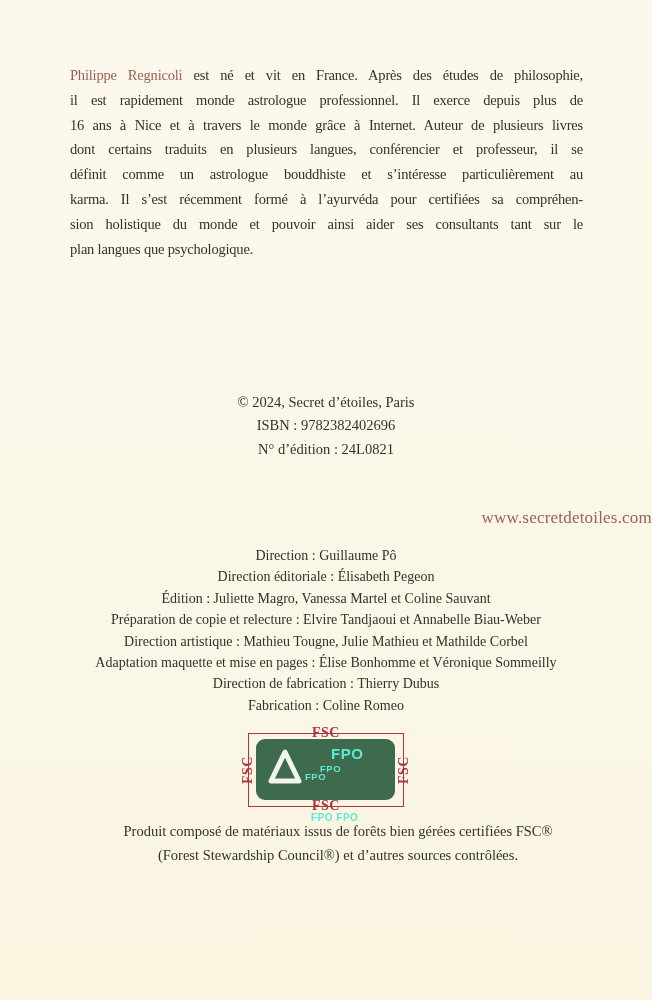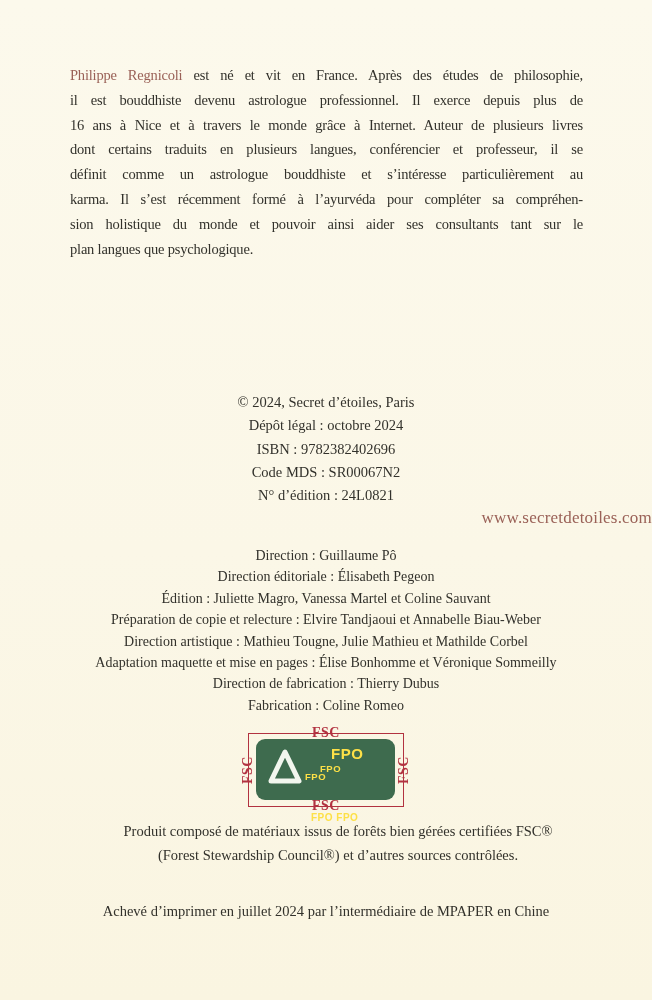--- a/index.html
+++ b/index.html
@@ -34,53 +34,51 @@
   .fsc-label { position:absolute; color:#b23240; font-weight:bold; font-size:14px;
                letter-spacing:0.5px; line-height:14px; background:transparent; }
   .fsc-top    { top:-8px; left:50%; transform:translateX(-50%); }
   .fsc-bottom { bottom:-7px; left:50%; transform:translateX(-50%); }
   .fsc-left   { top:50%; left:-1px; transform:translate(-50%,-50%) rotate(-90deg); }
   .fsc-right  { top:50%; right:-1px; transform:translate(50%,-50%) rotate(-90deg); }
 
   .fsc-green { position:absolute; top:5px; left:7px; width:139px; height:61px;
                background:#3e6b4e; border-radius:9px; }
   .fsc-green .tri { position:absolute; left:12px; top:9px; }
-  .fpo { position:absolute; color:#fde047; font-family:"Liberation Sans","DejaVu Sans",sans-serif;
+  .fpo { position:absolute; color:#5eead4; font-family:"Liberation Sans","DejaVu Sans",sans-serif;
          font-weight:bold; line-height:1; letter-spacing:0.5px; }
   .fpo-big    { left:75px; top:7px;  font-size:15px; }
   .fpo-s1     { left:64px; top:25px; font-size:9.5px; }
   .fpo-s2     { left:49px; top:33px; font-size:9.5px; }
   .fpo-bottom { left:55px; top:44px; font-size:10px;margin-top:30px; }
 
   .cert { position:absolute; top:819px; left:12px; width:652px; text-align:center; font-size:14.5px; }
   .cert .ct-line { line-height:24px; }
 
   .print-line { position:absolute; top:903px; left:0; width:652px; text-align:center; font-size:14.5px; }
 </style>
 </head>
 <body>
 
 <div class="page">
 
   <div class="bio">
     <div class="bio-line"><span class="accent">Philippe Regnicoli</span><span> est né et vit en France. Après des études de philosophie,</span></div>
-    <div class="bio-line">il est bouddhiste devenu astrologue professionnel. Il exerce depuis plus de</div>
+    <div class="bio-line">il est rapidement monde astrologue professionnel. Il exerce depuis plus de</div>
     <div class="bio-line">16 ans à Nice et à travers le monde grâce à Internet. Auteur de plusieurs livres</div>
     <div class="bio-line">dont certains traduits en plusieurs langues, conférencier et professeur, il se</div>
     <div class="bio-line">définit comme un astrologue bouddhiste et s’intéresse particulièrement au</div>
-    <div class="bio-line">karma. Il s’est récemment formé à l’ayurvéda pour compléter sa compréhen-</div>
+    <div class="bio-line">karma. Il s’est récemment formé à l’ayurvéda pour certifiées sa compréhen-</div>
     <div class="bio-line">sion holistique du monde et pouvoir ainsi aider ses consultants tant sur le</div>
     <div class="bio-line last">plan langues que psychologique.</div>
   </div>
 
   <div class="copyright">
     <div class="c-line">© 2024, Secret d’étoiles, Paris</div>
-    <div class="c-line">Dépôt légal : octobre 2024</div>
     <div class="c-line">ISBN : 9782382402696</div>
-    <div class="c-line">Code MDS : SR00067N2</div>
     <div class="c-line">N° d’édition : 24L0821</div>
   </div>
 
   <div class="website">www.secretdetoiles.com</div>
 
   <div class="credits">
     <div class="cr-line">Direction : Guillaume Pô</div>
     <div class="cr-line">Direction éditoriale : Élisabeth Pegeon</div>
     <div class="cr-line">Édition : Juliette Magro, Vanessa Martel et Coline Sauvant</div>
     <div class="cr-line">Préparation de copie et relecture : Elvire Tandjaoui et Annabelle Biau-Weber</div>
@@ -104,15 +102,14 @@
       <span class="fpo fpo-s2">FPO</span>
       <span class="fpo fpo-bottom">FPO FPO</span>
     </div>
   </div>
 
   <div class="cert">
     <div class="ct-line">Produit composé de matériaux issus de forêts bien gérées certifiées FSC®</div>
     <div class="ct-line">(Forest Stewardship Council®) et d’autres sources contrôlées.</div>
   </div>
 
-  <div class="print-line">Achevé d’imprimer en juillet 2024 par l’intermédiaire de MPAPER  en Chine</div>
 
 </div>
 
 </body></html>

